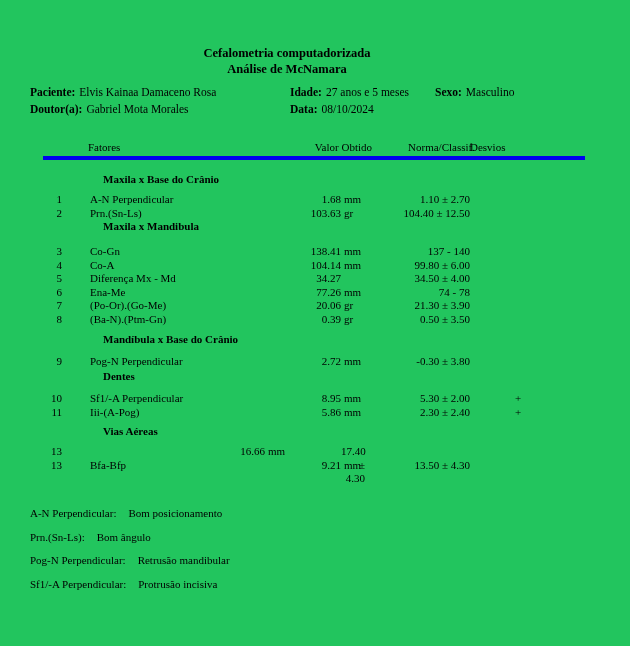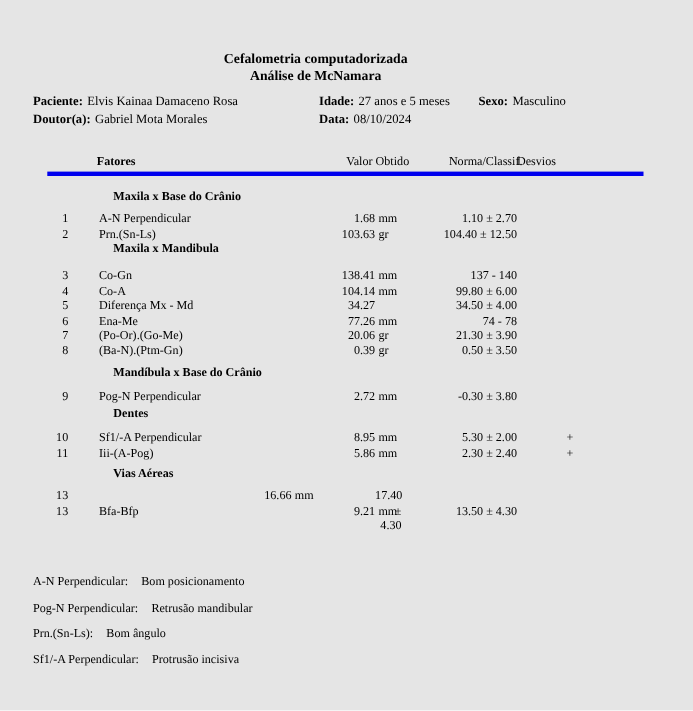--- a/index.html
+++ b/index.html
@@ -1,17 +1,17 @@
 <!DOCTYPE html>
 <html><head>
 <meta charset="utf-8">
 <style>
   html,body{margin:0;padding:0;background:#ffffff;}
   .page{
-    position:relative;width:630px;height:646px;background:#e5e5e5;
+    position:relative;width:630px;height:646px;background:#22c55e;
     font-family:"Liberation Serif","DejaVu Serif",serif;color:#000;
     font-size:11px;overflow:hidden;
   }
   .title1,.title2{
     position:absolute;left:0;width:574px;text-align:center;
     font-weight:bold;font-size:12.5px;white-space:nowrap;
   }
   .title1{top:46px;}
   .title2{top:62px;}
 
@@ -22,21 +22,21 @@
   .pat-a{left:30px;}
   .pat-b{left:290px;}
   .pat-c{left:435px;}
   .lbl{font-weight:bold;margin-right:4px;}
 
   .thead{
     position:absolute;top:140px;left:30px;width:536px;
     display:grid;grid-template-columns:32px 203px 100px 105px 96px;
     height:14px;line-height:14px;
   }
-  .th-fatores{padding-left:26px;font-weight:bold;}
+  .th-fatores{padding-left:26px;}
   .th-valor{text-align:right;margin-right:-7px;}
   .th-norma{text-align:right;margin-right:-5px;}
   .th-desvios{text-align:left;}
 
   .bluebar{position:absolute;top:156px;left:43px;width:542px;height:3.5px;}
 
   .tbody{position:absolute;top:167px;left:30px;width:536px;}
   .trow{
     display:grid;grid-template-columns:32px 203px 76px 24px 105px 96px;
     height:13.5px;line-height:13.5px;
@@ -45,21 +45,21 @@
   .c-num{text-align:right;}
   .c-factor{padding-left:28px;white-space:nowrap;}
   .c-vnum{text-align:right;}
   .c-vunit{padding-left:3px;}
   .c-norma{text-align:right;}
   .c-desv{text-align:center;}
 
   .diag{position:absolute;top:496px;left:30px;width:560px;}
   .diag-h{font-weight:bold;font-size:11.5px;height:13.5px;line-height:13.5px;}
   .diag-item{margin-top:10px;height:13.5px;line-height:13.5px;white-space:nowrap;}
-  .diag-item.first{margin-top:27px;}
+  .diag-item.first{margin-top:11px;}
   .diag-val{margin-left:12px;}
 </style>
 </head>
 <body>
 
 <div class="page">
 
   <div class="title1">Cefalometria computadorizada</div>
   <div class="title2">Análise de McNamara</div>
 
@@ -202,23 +202,23 @@
       <span class="c-norma">13.50 ± 4.30</span>
       <span class="c-desv"></span>
     </div>
   </div>
 
   <div class="diag">
     <div class="diag-item first">
       <span>A-N Perpendicular:</span><span class="diag-val">Bom posicionamento</span>
     </div>
     <div class="diag-item">
+      <span>Prn.(Sn-Ls):</span><span class="diag-val">Bom ângulo</span>
+    </div>
+    <div class="diag-item">
       <span>Pog-N Perpendicular:</span><span class="diag-val">Retrusão mandibular</span>
-    </div>
-    <div class="diag-item">
-      <span>Prn.(Sn-Ls):</span><span class="diag-val">Bom ângulo</span>
     </div>
     <div class="diag-item">
       <span>Sf1/-A Perpendicular:</span><span class="diag-val">Protrusão incisiva</span>
     </div>
   </div>
 
 </div>
 
 </body></html>

